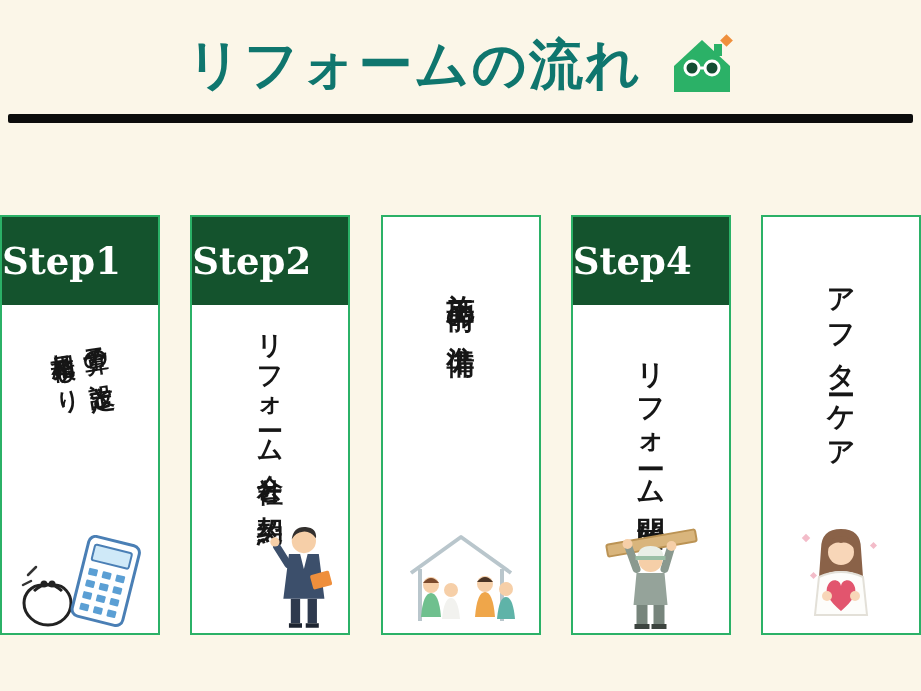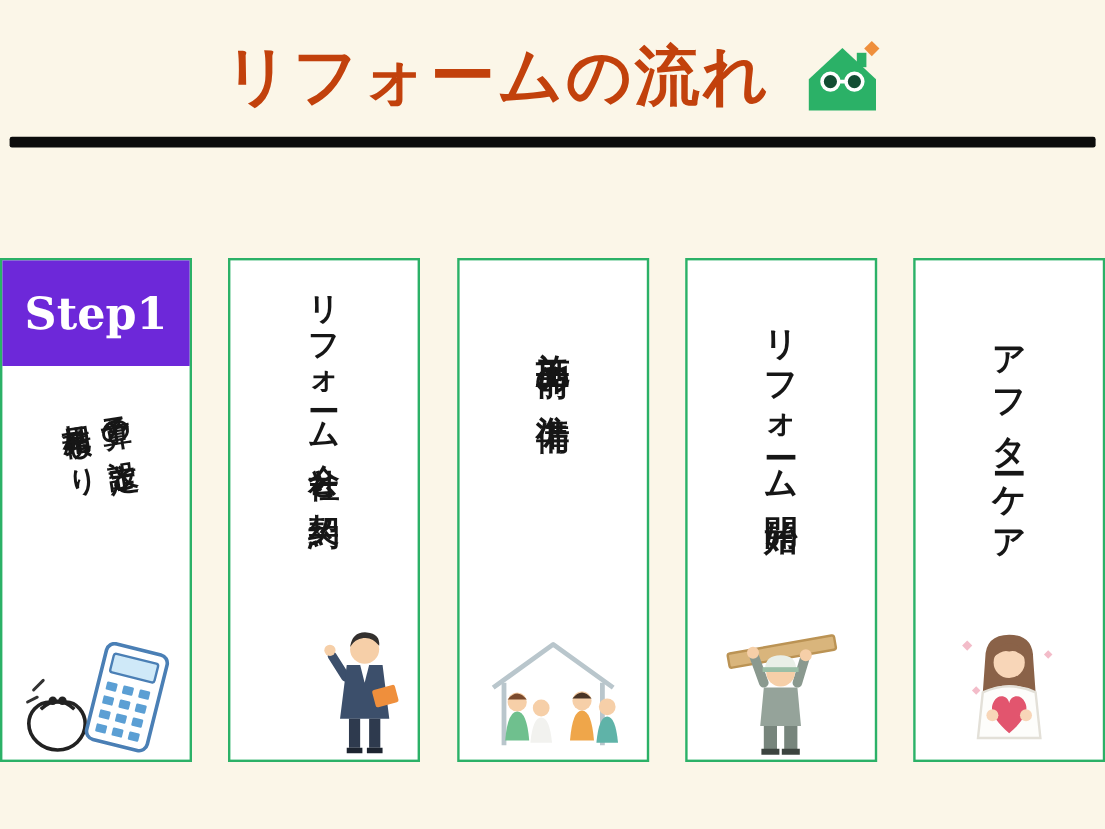--- a/index.html
+++ b/index.html
@@ -9,40 +9,40 @@
     background:#FBF6E8;
     font-family:"Liberation Sans",sans-serif;
     overflow:hidden;
   }
   
   .header-row{
     display:flex;align-items:center;justify-content:center;
     gap:28px;padding-top:22px;height:84px;
   }
   .page-title{
-    font-size:54px;font-weight:bold;color:#c2410c;
+    font-size:54px;font-weight:bold;color:#0f766e;
     letter-spacing:2px;line-height:1.05;
   }
   .title-divider{
     width:905px;height:9px;background:#0c0c0c;
     margin:8px auto 0;border-radius:2px;
   }
   
   .cards{
     position:absolute;left:0;top:215px;width:921px;
     display:flex;justify-content:space-between;
   }
   .card{
     width:160px;height:420px;background:#ffffff;
     border:2.5px solid #2BB167;
     display:flex;flex-direction:column;box-sizing:border-box;
   }
   .card-header{
-    height:88px;flex:none;background:#6d28d9;
-    display:flex;align-items:center;justify-content:center;
+    height:88px;flex:none;background:#14532d;
+    display:flex;align-items:center;
   }
   .step-label{
     font-family:"DejaVu Serif","Liberation Serif",serif;
     font-weight:bold;font-size:37px;color:#ffffff;
   }
   .card-body{position:relative;flex:1;}
   
   .vtext{
     position:absolute;left:50%;transform:translateX(-50%);
     writing-mode:vertical-rl;text-orientation:mixed;
@@ -116,20 +116,23 @@
               <rect x="69" y="73" width="9" height="7" rx="1"></rect>
                 <rect x="83" y="73" width="9" height="7" rx="1"></rect>
                 <rect x="97" y="73" width="9" height="7" rx="1"></rect>
             </g>
           </g>
         </svg>
       </div>
     </div>
 
     <div class="card c2">
+      <div class="card-header">
+        <span class="step-label">Step2</span>
+      </div>
       <div class="card-body">
         <div class="vtext">
           <span class="vline">リフォーム会社と契約</span>
         </div>
         <svg class="illus" width="84" height="110" viewBox="0 0 90 115">
           <path d="M30 45 L18 26" stroke="#3C4F6B" stroke-width="8" stroke-linecap="round"></path>
           <circle cx="16" cy="21" r="5" fill="#F6CFA8"></circle>
           <circle cx="47" cy="20" r="13" fill="#F6CFA8"></circle>
           <path d="M34 18 Q36 4 49 5 Q61 6 60 17 Q54 9 46 10 Q38 11 34 18 Z" fill="#33302E"></path>
           <path d="M31 34 L63 34 L69 82 L25 82 Z" fill="#3C4F6B"></path>
@@ -159,20 +162,23 @@
           <circle cx="92" cy="57" r="8" fill="#F6CFA8"></circle>
           <path d="M84 55 Q92 45 100 55 Z" fill="#4A3425"></path>
           <path d="M82 90 Q84 65 92 65 Q100 65 102 90 Z" fill="#EFA64A"></path>
           <circle cx="113" cy="62" r="7" fill="#F6CFA8"></circle>
           <path d="M104 92 Q106 70 113 70 Q120 70 122 92 Z" fill="#5FB3A8"></path>
         </svg>
       </div>
     </div>
 
     <div class="card c4">
+      <div class="card-header">
+        <span class="step-label">Step4</span>
+      </div>
       <div class="card-body">
         <div class="vtext">
           <span class="vline">リフォーム開始</span>
         </div>
         <svg class="illus" width="105" height="114" viewBox="0 0 105 114">
           <rect x="8" y="20" width="90" height="12" rx="2" fill="#D9B57C" stroke="#BB9354" stroke-width="2" transform="rotate(-10 53 26)"></rect>
           <path d="M38 52 L30 30 M66 52 L72 32" stroke="#8A998F" stroke-width="8" stroke-linecap="round"></path>
           <circle cx="29" cy="27" r="5" fill="#F6CFA8"></circle>
           <circle cx="73" cy="29" r="5" fill="#F6CFA8"></circle>
           <circle cx="52" cy="43" r="12" fill="#F6CFA8"></circle>

